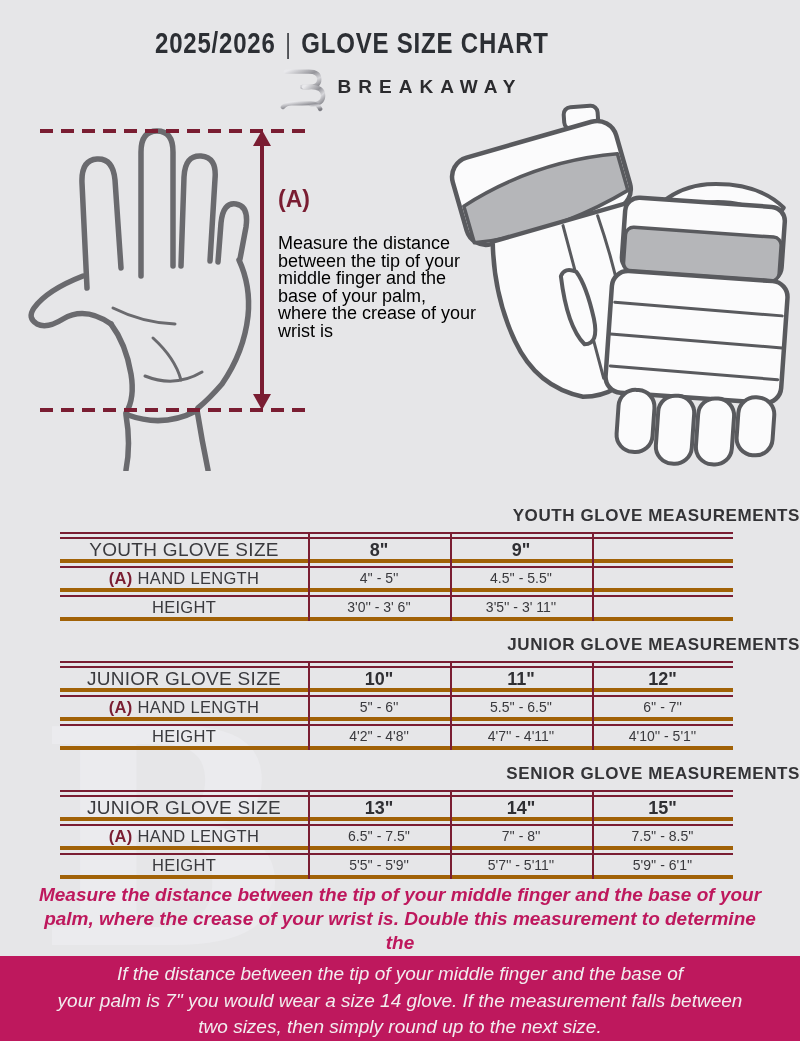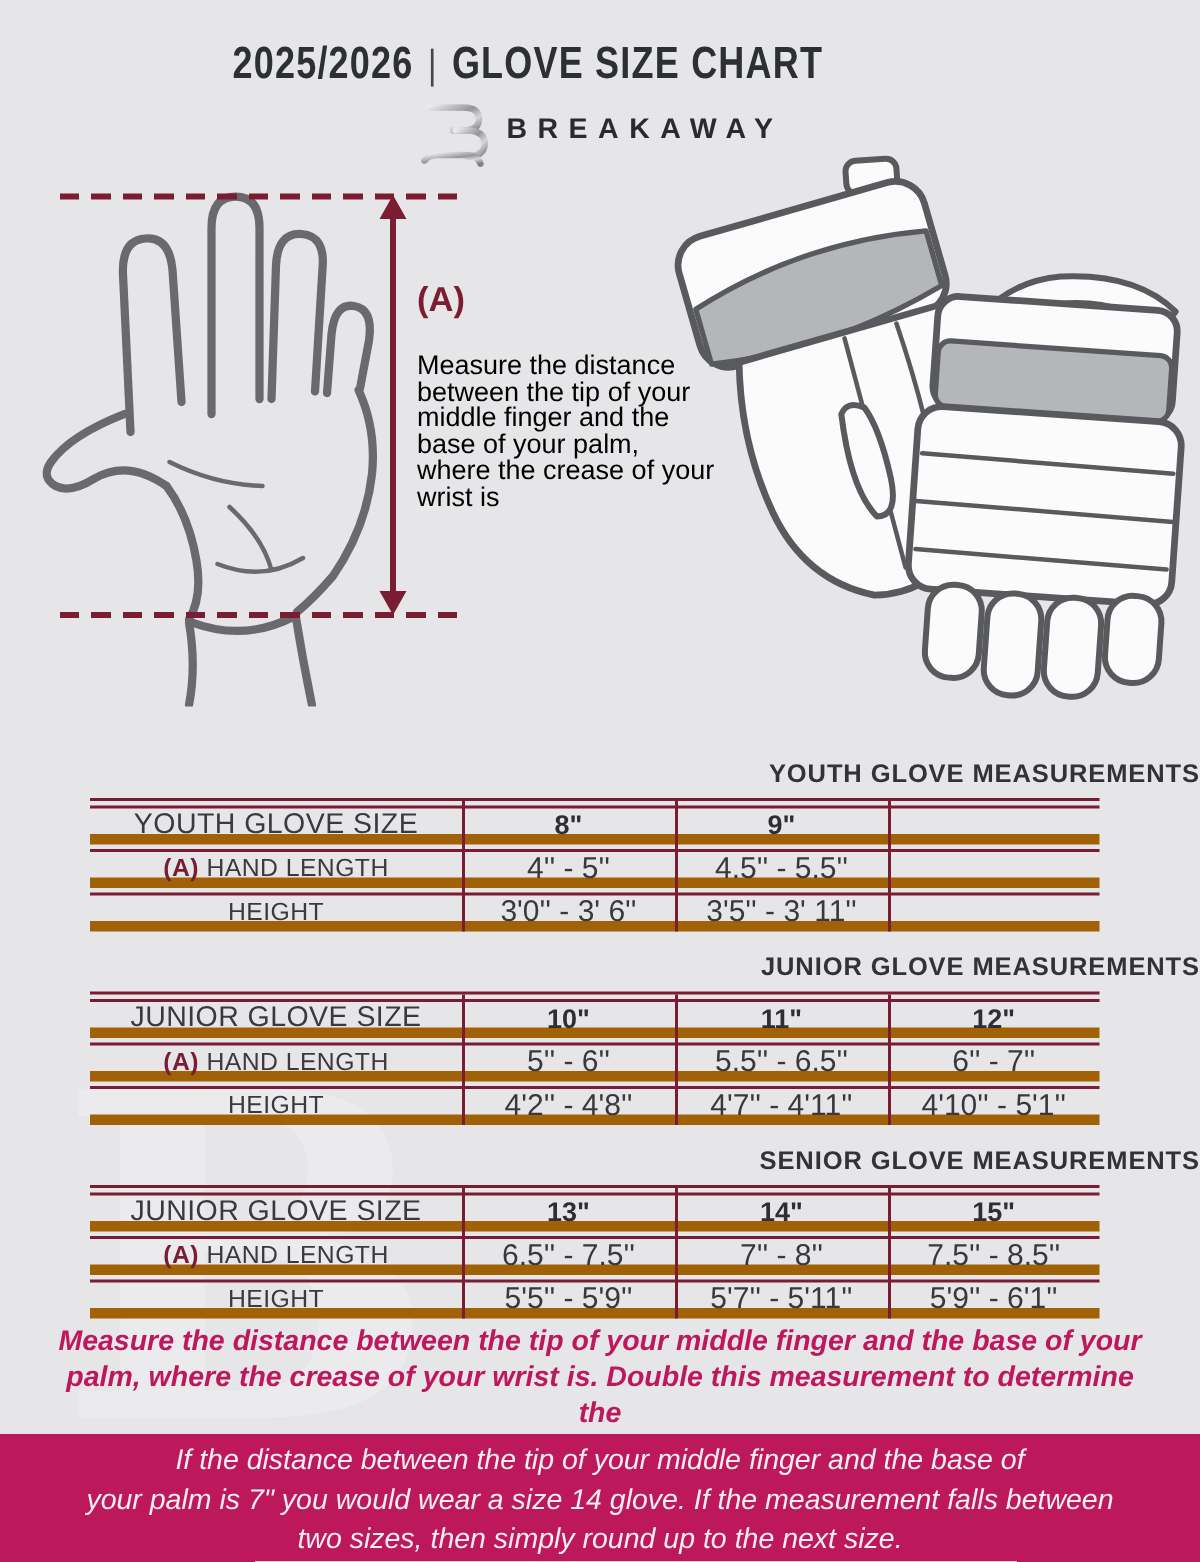--- a/index.html
+++ b/index.html
@@ -54,29 +54,29 @@
     text-align:right; font-size:17px; font-weight:bold; letter-spacing:0.6px;
     color:#333336; height:20px; line-height:20px; margin-top:14px;
   }
   .tables .tbl-title:first-child { margin-top:0; }
   .stable {
     margin:6px 67px 0 60px; position:relative;
     border-top:2px solid #7a1d32; padding-top:3px;
   }
   .trow {
     display:grid; grid-template-columns:36.85% 21.1% 21.1% 20.95%;
-    border-top:2px solid #7a1d32; border-bottom:7px solid #a16207;
+    border-top:2px solid #7a1d32; border-bottom:4px solid #a16207;
     height:26px; align-items:center; margin-bottom:3px; box-sizing:border-box;
   }
   .trow:last-child { margin-bottom:0; }
   .cell { text-align:center; white-space:nowrap; overflow:visible; }
   .lbl { font-size:16.5px; color:#3a3a3e; letter-spacing:0.3px; }
   .trow.head .lbl { font-size:19px; }
   .trow.head .val { font-size:18px; font-weight:bold; color:#2f2f33; }
-  .val { font-size:20px; color:#39393d; }
+  .val { font-size:14px; color:#39393d; }
   .pfx { color:#7a1d32; font-weight:bold; margin-right:5px; }
   .vline { position:absolute; top:0; bottom:0; width:2px; background:#7a1d32; }
   .v1 { left:36.85%; } .v2 { left:57.95%; } .v3 { left:79.05%; }
   
   .footer-note {
     position:absolute; left:30px; right:30px; top:883px; z-index:1;
     text-align:center; font-size:19px; font-style:italic; font-weight:bold;
     color:#be185d; line-height:24px;
   }
   

